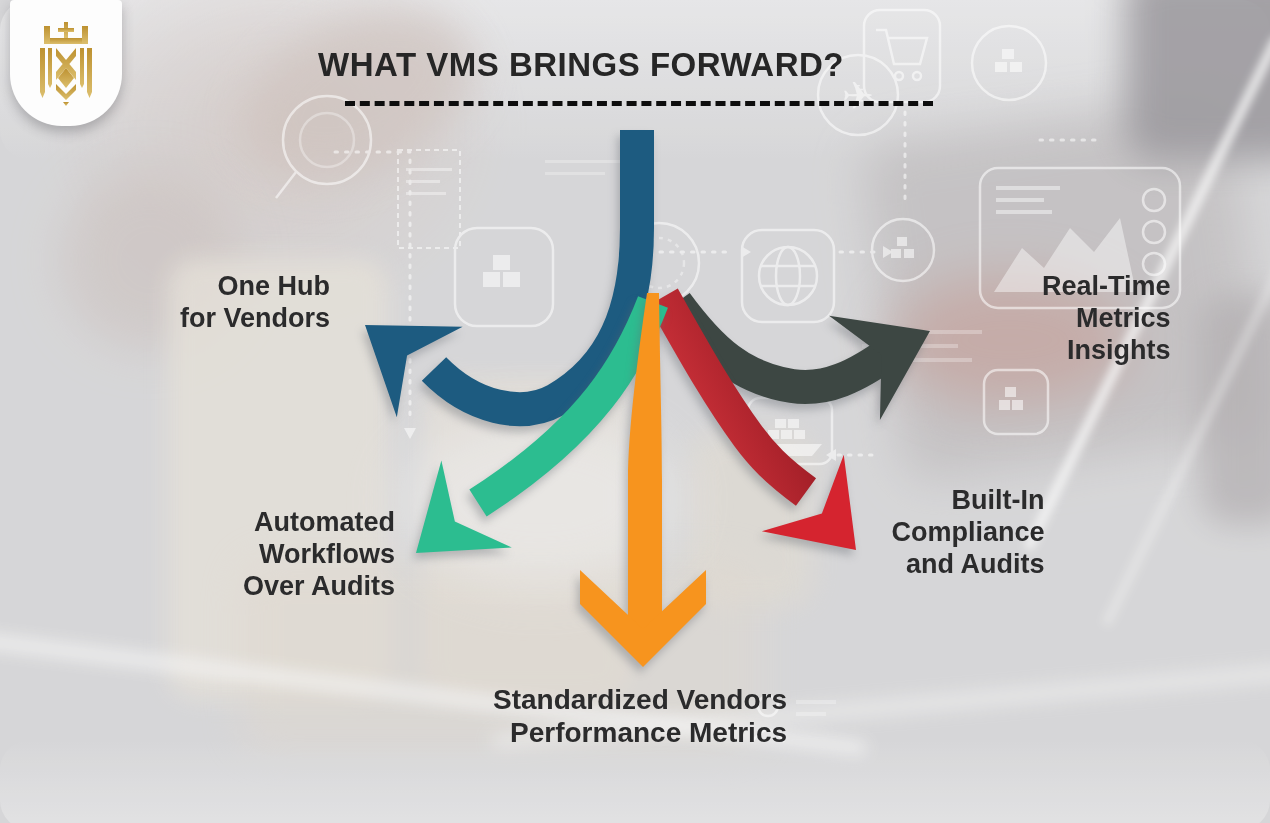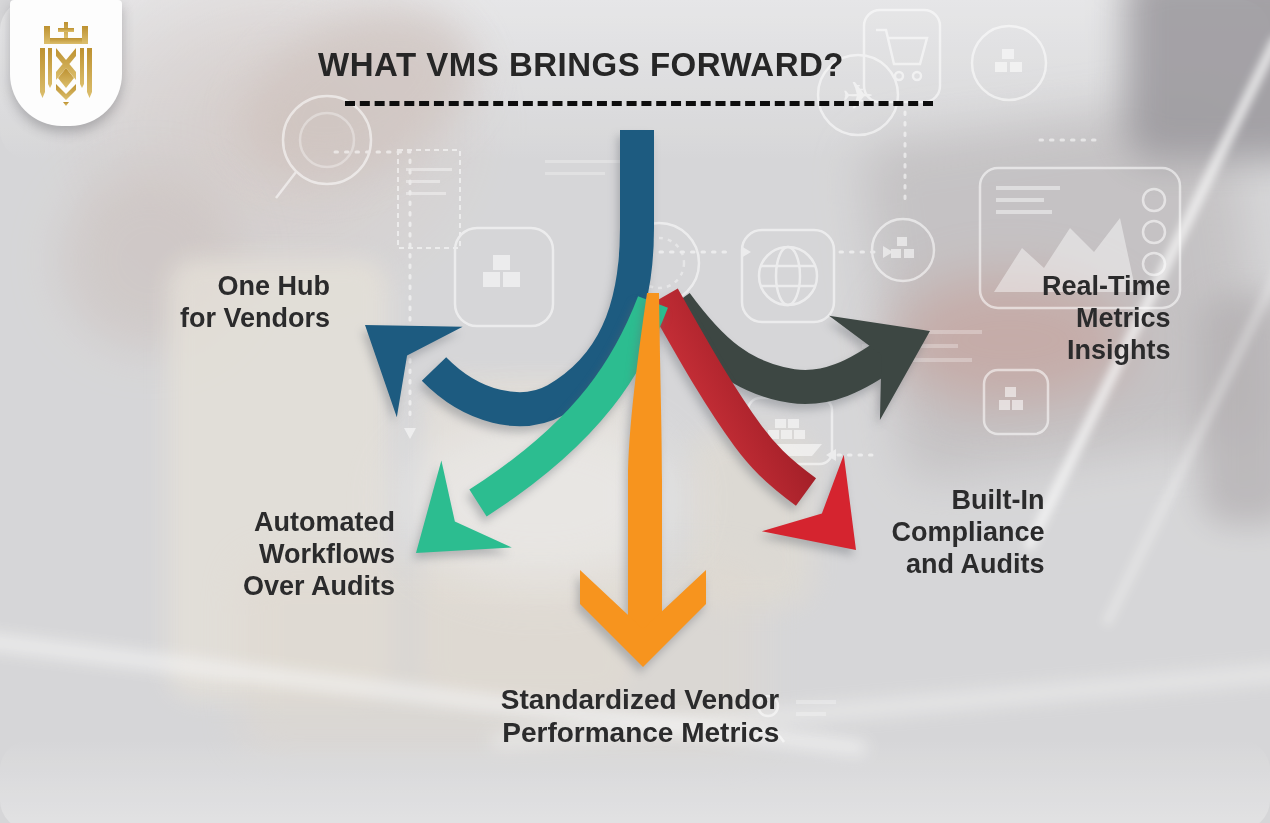--- a/index.html
+++ b/index.html
@@ -300,14 +300,14 @@
 <div class="benefit b-side" style="left:255px;top:270px;">One Hub
 for Vendors</div>
 <div class="benefit b-side" style="left:1071px;top:270px;">Real-Time
 Metrics Insights</div>
 <div class="benefit b-side" style="left:319px;top:506px;">Automated
 Workflows
 Over Audits</div>
 <div class="benefit b-side" style="left:968px;top:484px;">Built-In
 Compliance
 and Audits</div>
-<div class="benefit b-bottom" style="left:640px;top:683px;">Standardized Vendor
+<div class="benefit b-bottom" style="left:640px;top:683px;">Standardized Vendors
 Performance Metrics</div>
 
 </body></html>

